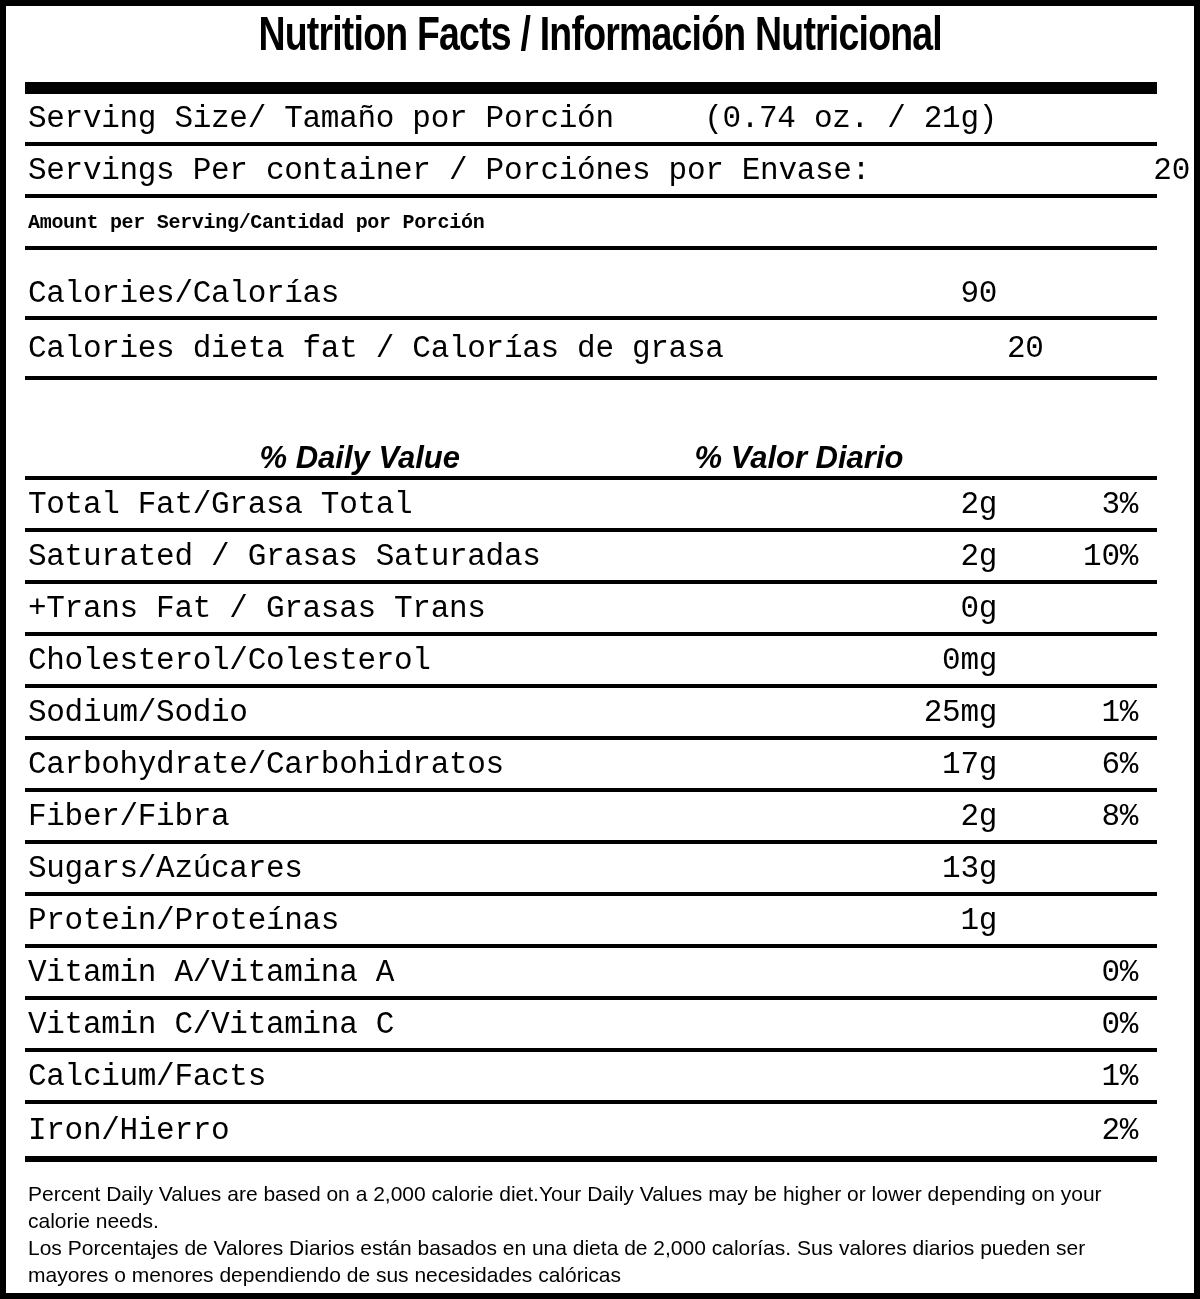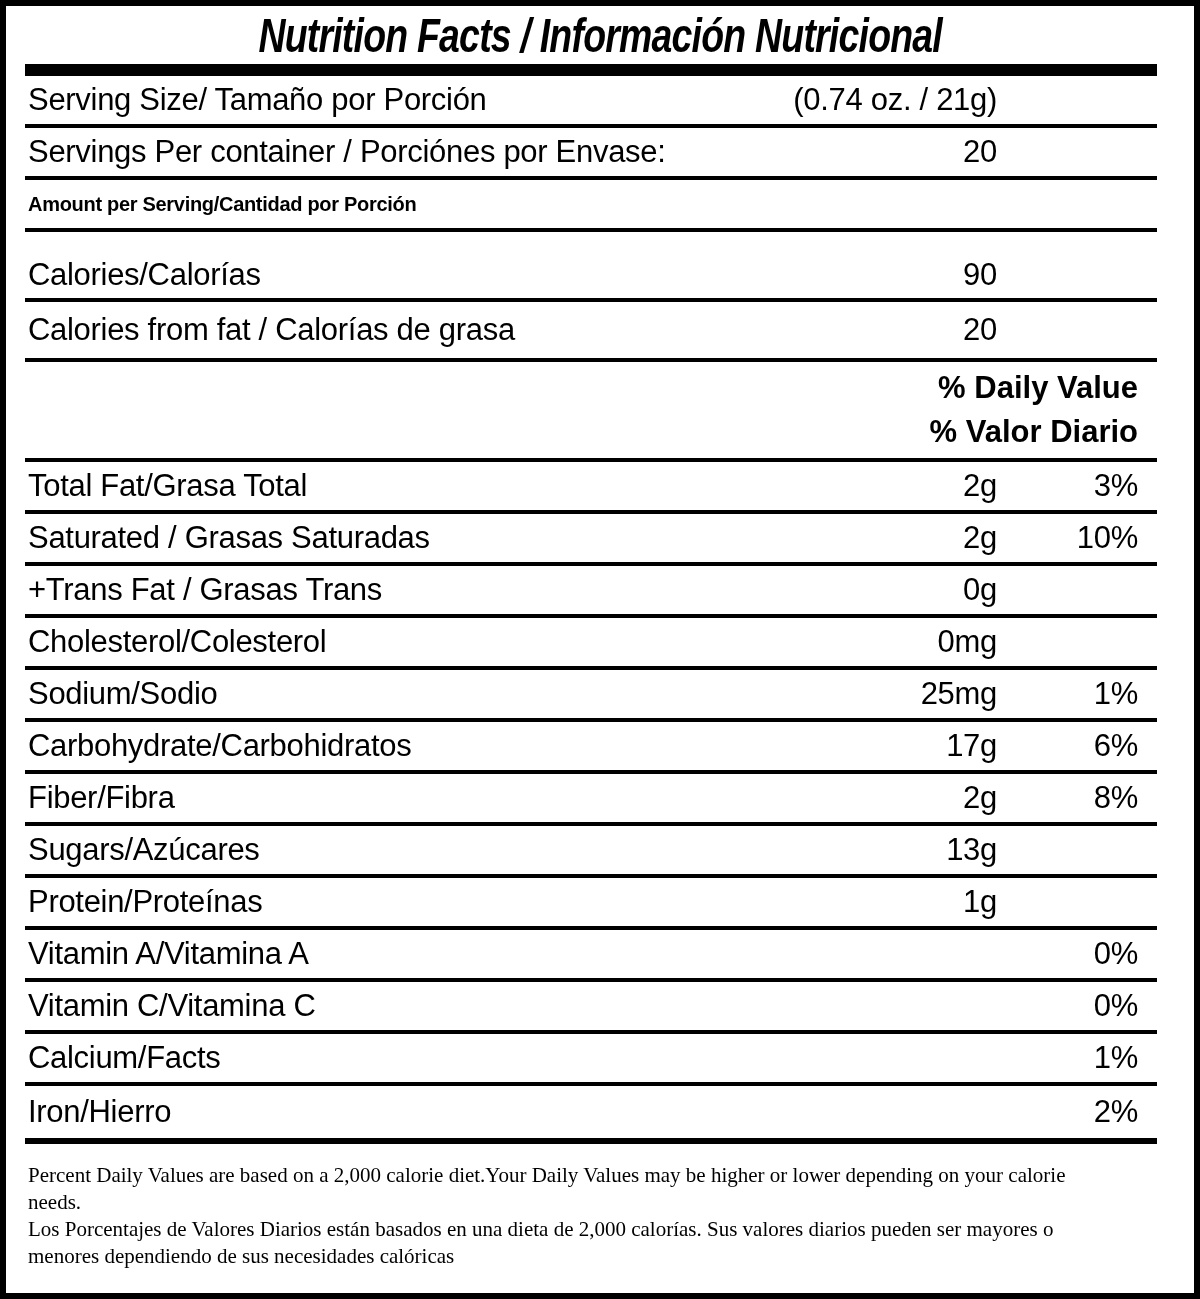--- a/index.html
+++ b/index.html
@@ -15,25 +15,24 @@
     box-sizing: border-box;
     border: 6px solid #000000;
     background: #ffffff;
     overflow: hidden;
   }
   .inner {
     margin-left: 19px;
     margin-right: 37px;
   }
   .title-area {
-    height: 58px;
+    height: 76px;
     display: flex;
-    align-items: center;
+    align-items: flex-start;
     justify-content: center;
-    font-style: italic;
   }
   .title-area .title-text {
     display: inline-block;
     font-size: 48px;
     font-weight: bold;
     white-space: nowrap;
     transform: scaleX(0.78);
     transform-origin: center;
     letter-spacing: -1px;
   }
@@ -43,50 +42,51 @@
   }
   .row {
     display: grid;
     grid-template-columns: 1fr 320px 160px;
     align-items: center;
     box-sizing: border-box;
     border-bottom: 4px solid #000000;
     height: 52px;
     font-size: 31px;
     letter-spacing: -0.3px;
+    font-family: Liberation Mono, monospace;
   }
   .cell { display: block; }
   .lbl { padding-left: 3px; white-space: nowrap; }
   .val { text-align: right; white-space: nowrap; }
   .pct { text-align: right; padding-right: 19px; white-space: nowrap; }
   .row-amount { font-weight: bold; font-size: 20px; }
   .row-calories { height: 50px; margin-top: 20px; }
   .row-calfat { height: 60px; }
   .dv-header {
     height: 100px;
     box-sizing: border-box;
     border-bottom: 4px solid #000000;
     display: flex;
-    flex-direction: column;
+    flex-direction: row;
     justify-content: space-evenly;
     align-items: flex-end;
     font-weight: bold;
     font-size: 31px;
     padding-right: 19px;
+    font-style: italic;
   }
   .row-iron {
     border-bottom: 6px solid #000000;
     height: 58px;
   }
   .footer {
     padding: 18px 40px 0 3px;
     font-size: 21px;
     line-height: 27px;
     letter-spacing: 0;
-    font-family: Liberation Serif, serif;
   }
   .footer p { margin: 0; }
 </style>
 </head>
 <body>
 
 <div class="label-box">
 
   <div class="title-area">
     <span class="title-text">Nutrition Facts / Información Nutricional</span>
@@ -113,21 +113,21 @@
       <span class="cell pct"></span>
     </div>
 
     <div class="row row-calories">
       <span class="cell lbl">Calories/Calorías</span>
       <span class="cell val">90</span>
       <span class="cell pct"></span>
     </div>
 
     <div class="row row-calfat">
-      <span class="cell lbl">Calories from fat / Calorías de grasa</span>
+      <span class="cell lbl">Calories dieta fat / Calorías de grasa</span>
       <span class="cell val">20</span>
       <span class="cell pct"></span>
     </div>
 
     <div class="dv-header">
       <span>% Daily Value</span>
       <span>% Valor Diario</span>
     </div>
 
     <div class="row">

